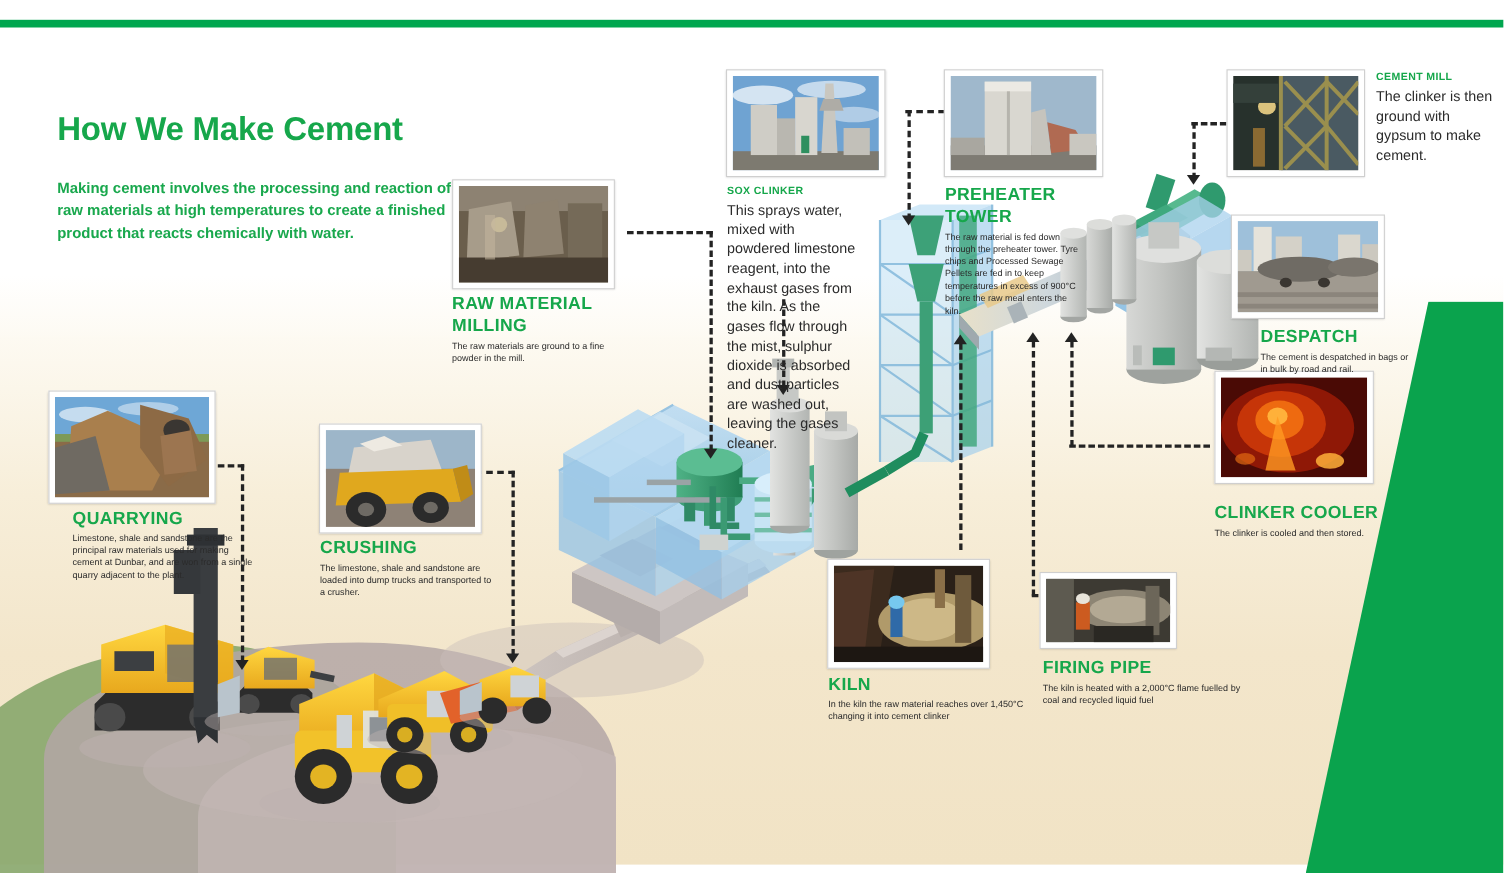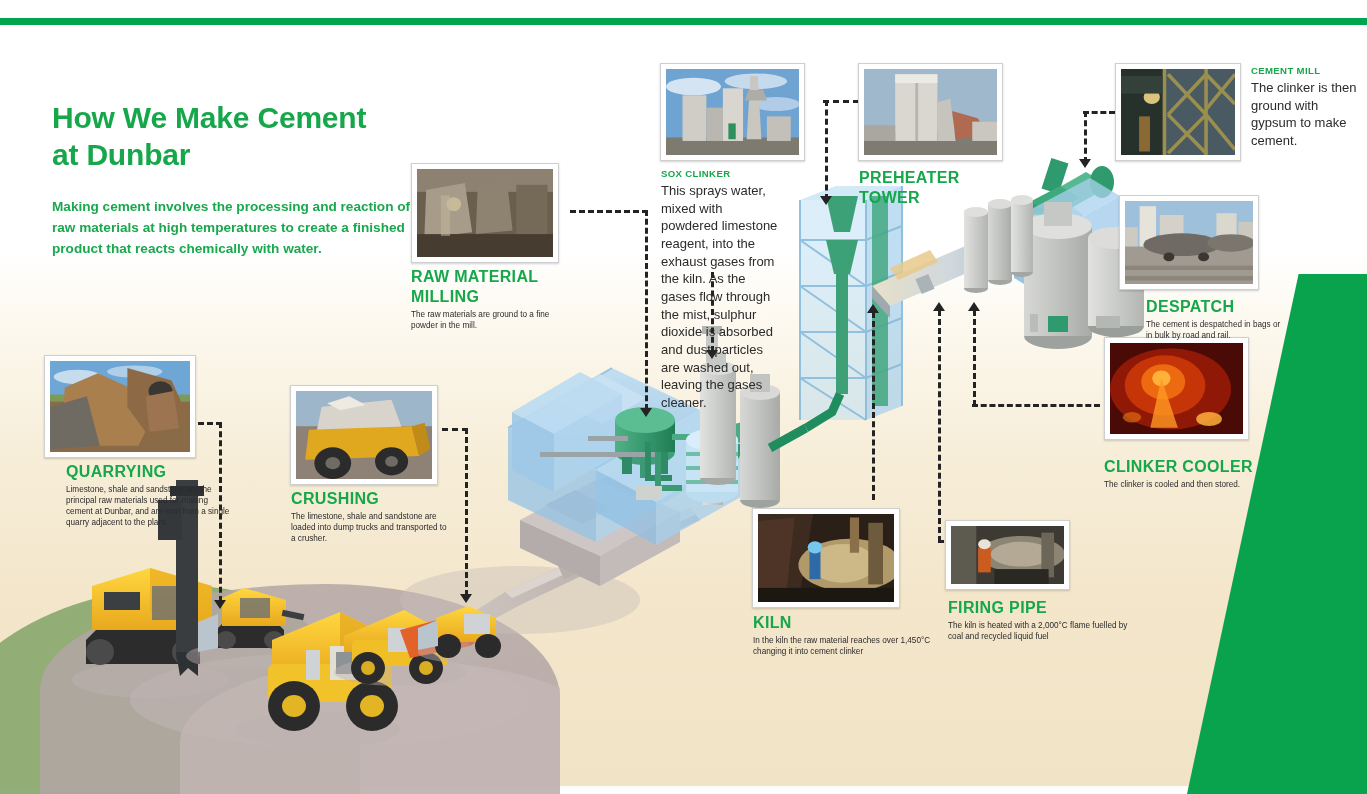--- a/index.html
+++ b/index.html
@@ -378,21 +378,21 @@
   <div class="arrow-u" style="left:968px;top:302px;"></div>
 
   <div class="dash-h" style="left:938px;top:540px;width:32px;"></div>
   <div class="dash-v" style="left:938px;top:310px;height:232px;"></div>
   <div class="arrow-u" style="left:933px;top:302px;"></div>
 
   <div class="dash-v" style="left:872px;top:312px;height:188px;"></div>
   <div class="arrow-u" style="left:867px;top:304px;"></div>
 
   <div class="headline">
-    <h1><span>How We Make Cement</span><br><span>at Dunbar</span></h1>
+    <h1><span>How We Make Cement</span><br></h1>
     <p>Making cement involves the processing and reaction of the raw materials at high temperatures to create a finished product that reacts chemically with water.</p>
   </div>
 
   <div class="photo" style="left:44px;top:355px;width:152px;height:103px;">
     <span class="img" style="background:linear-gradient(180deg,#6fa8d6 0%,#8ec0e2 28%,#7f9a5f 40%,#9c7b4e 55%,#7a5c3b 100%);">
       <svg viewBox="0 0 152 103" width="100%" height="100%" preserveAspectRatio="none">
         <rect width="152" height="42" fill="#6ea7d6"></rect>
         <ellipse cx="30" cy="18" rx="26" ry="8" fill="#ffffff" opacity=".6"></ellipse>
         <ellipse cx="92" cy="12" rx="30" ry="7" fill="#ffffff" opacity=".45"></ellipse>
         <rect y="38" width="152" height="10" fill="#7d9a57"></rect>
@@ -578,20 +578,21 @@
     <p class="bdy">The raw materials are ground to a fine powder in the mill.</p>
   </div>
 
   <div class="callout" style="left:661px;top:168px;width:122px;">
     <p class="ttl">SOX CLINKER</p>
     <p class="bdy">This sprays water, mixed with powdered limestone reagent, into the exhaust gases from the kiln. As the gases flow through the mist, sulphur dioxide is absorbed and dust particles are washed out, leaving the gases cleaner.</p>
   </div>
 
   <div class="callout big" style="left:859px;top:168px;width:122px;">
     <p class="ttl">PREHEATER TOWER</p>
+    <p class="bdy">The raw material is fed down through the preheater tower. Tyre chips and Processed Sewage Pellets are fed in to keep temperatures in excess of 900°C before the raw meal enters the kiln.</p>
   </div>
 
   <div class="callout" style="left:1251px;top:65px;width:110px;">
     <p class="ttl">CEMENT MILL</p>
     <p class="bdy">The clinker is then ground with gypsum to make cement.</p>
   </div>
 
   <div class="callout big" style="left:1146px;top:297px;width:135px;">
     <p class="ttl">DESPATCH</p>
     <p class="bdy">The cement is despatched in bags or in bulk by road and rail.</p>

